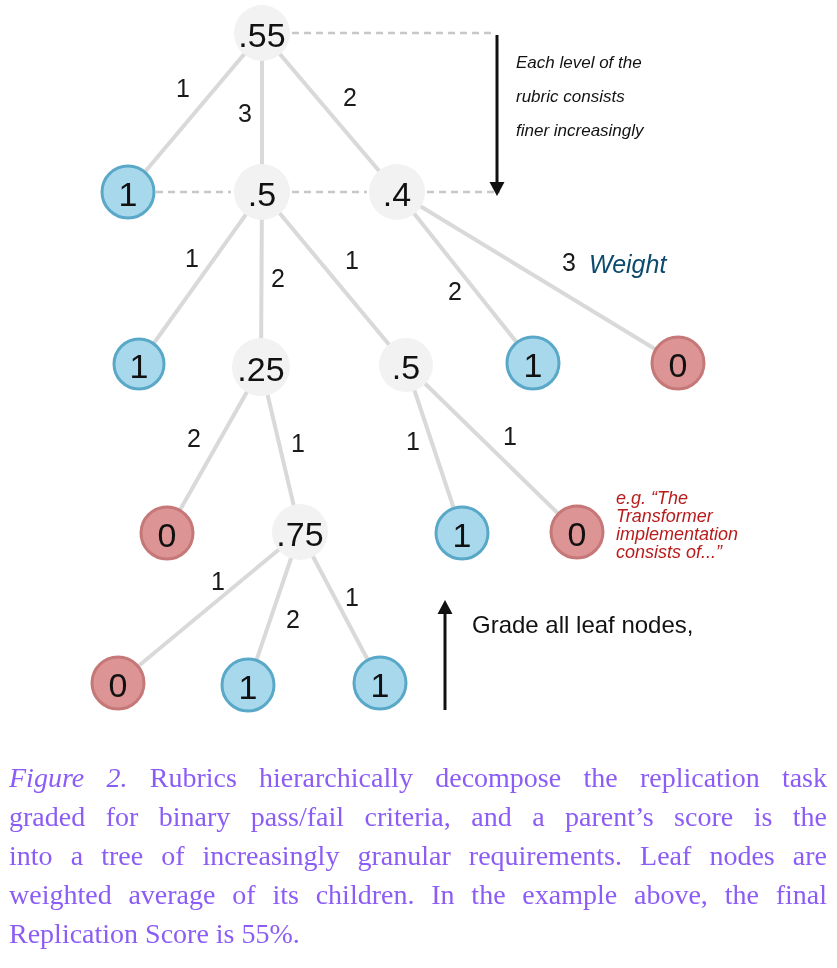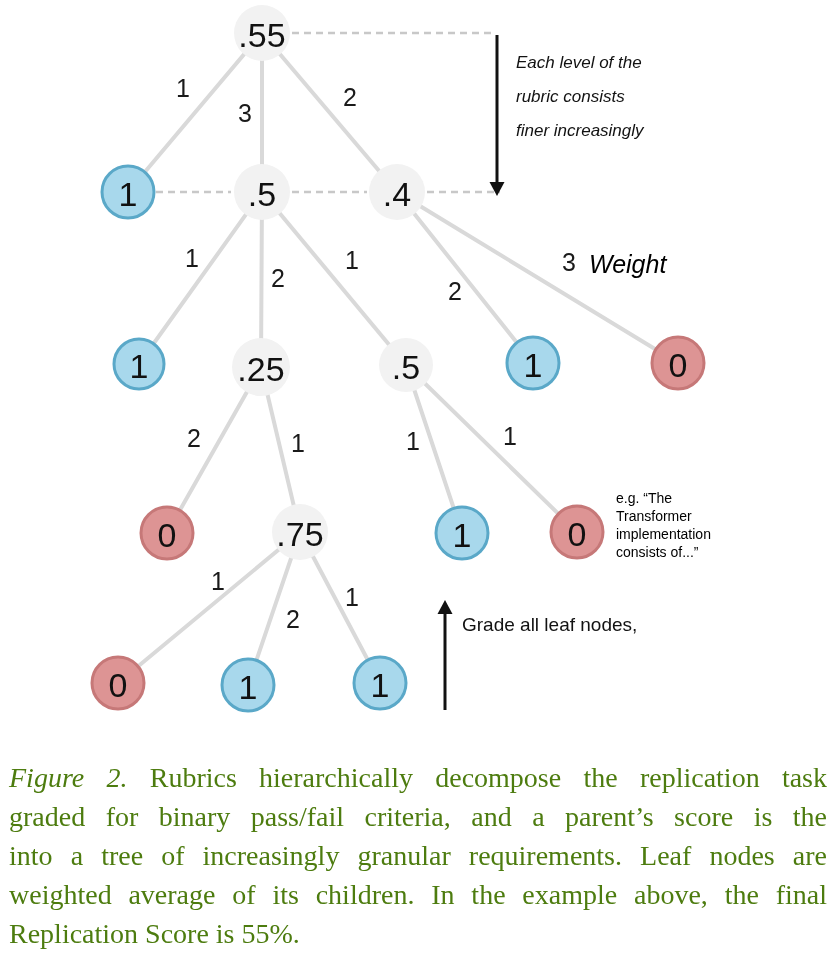--- a/index.html
+++ b/index.html
@@ -18,39 +18,40 @@
   }
   .note-each-level {
     left: 516px; top: 46px;
     font-size: 17px; line-height: 34px;
     font-style: italic;
   }
   .note-weight {
     left: 589px; top: 250px;
     font-size: 25px;
     font-style: italic;
-    color: #000000;
+    color: #0c4a6e;
   }
   .note-grade {
-    left: 462px; top: 609px;
-    font-size: 19px; line-height: 32px;
+    left: 472px; top: 609px;
+    font-size: 24px; line-height: 32px;
   }
   .note-example {
     left: 616px; top: 489px;
-    font-size: 14px; line-height: 18px;
-    color: #000000;
+    font-size: 18px; line-height: 18px;
+    font-style: italic;
+    color: #b91c1c;
   }
   .caption {
     position: absolute;
     left: 9px; top: 758px;
     width: 818px;
     font-family: "Liberation Serif", serif;
     font-size: 28px;
     line-height: 39px;
-    color: #4d7c0f;
+    color: #8b5cf6;
   }
   .cap-line { text-align: justify; text-align-last: justify; }
   .cap-line.cap-last { text-align-last: left; }
   .cap-italic { font-style: italic; }
 </style>
 </head>
 <body>
 
 <div class="figure-wrap">
 

